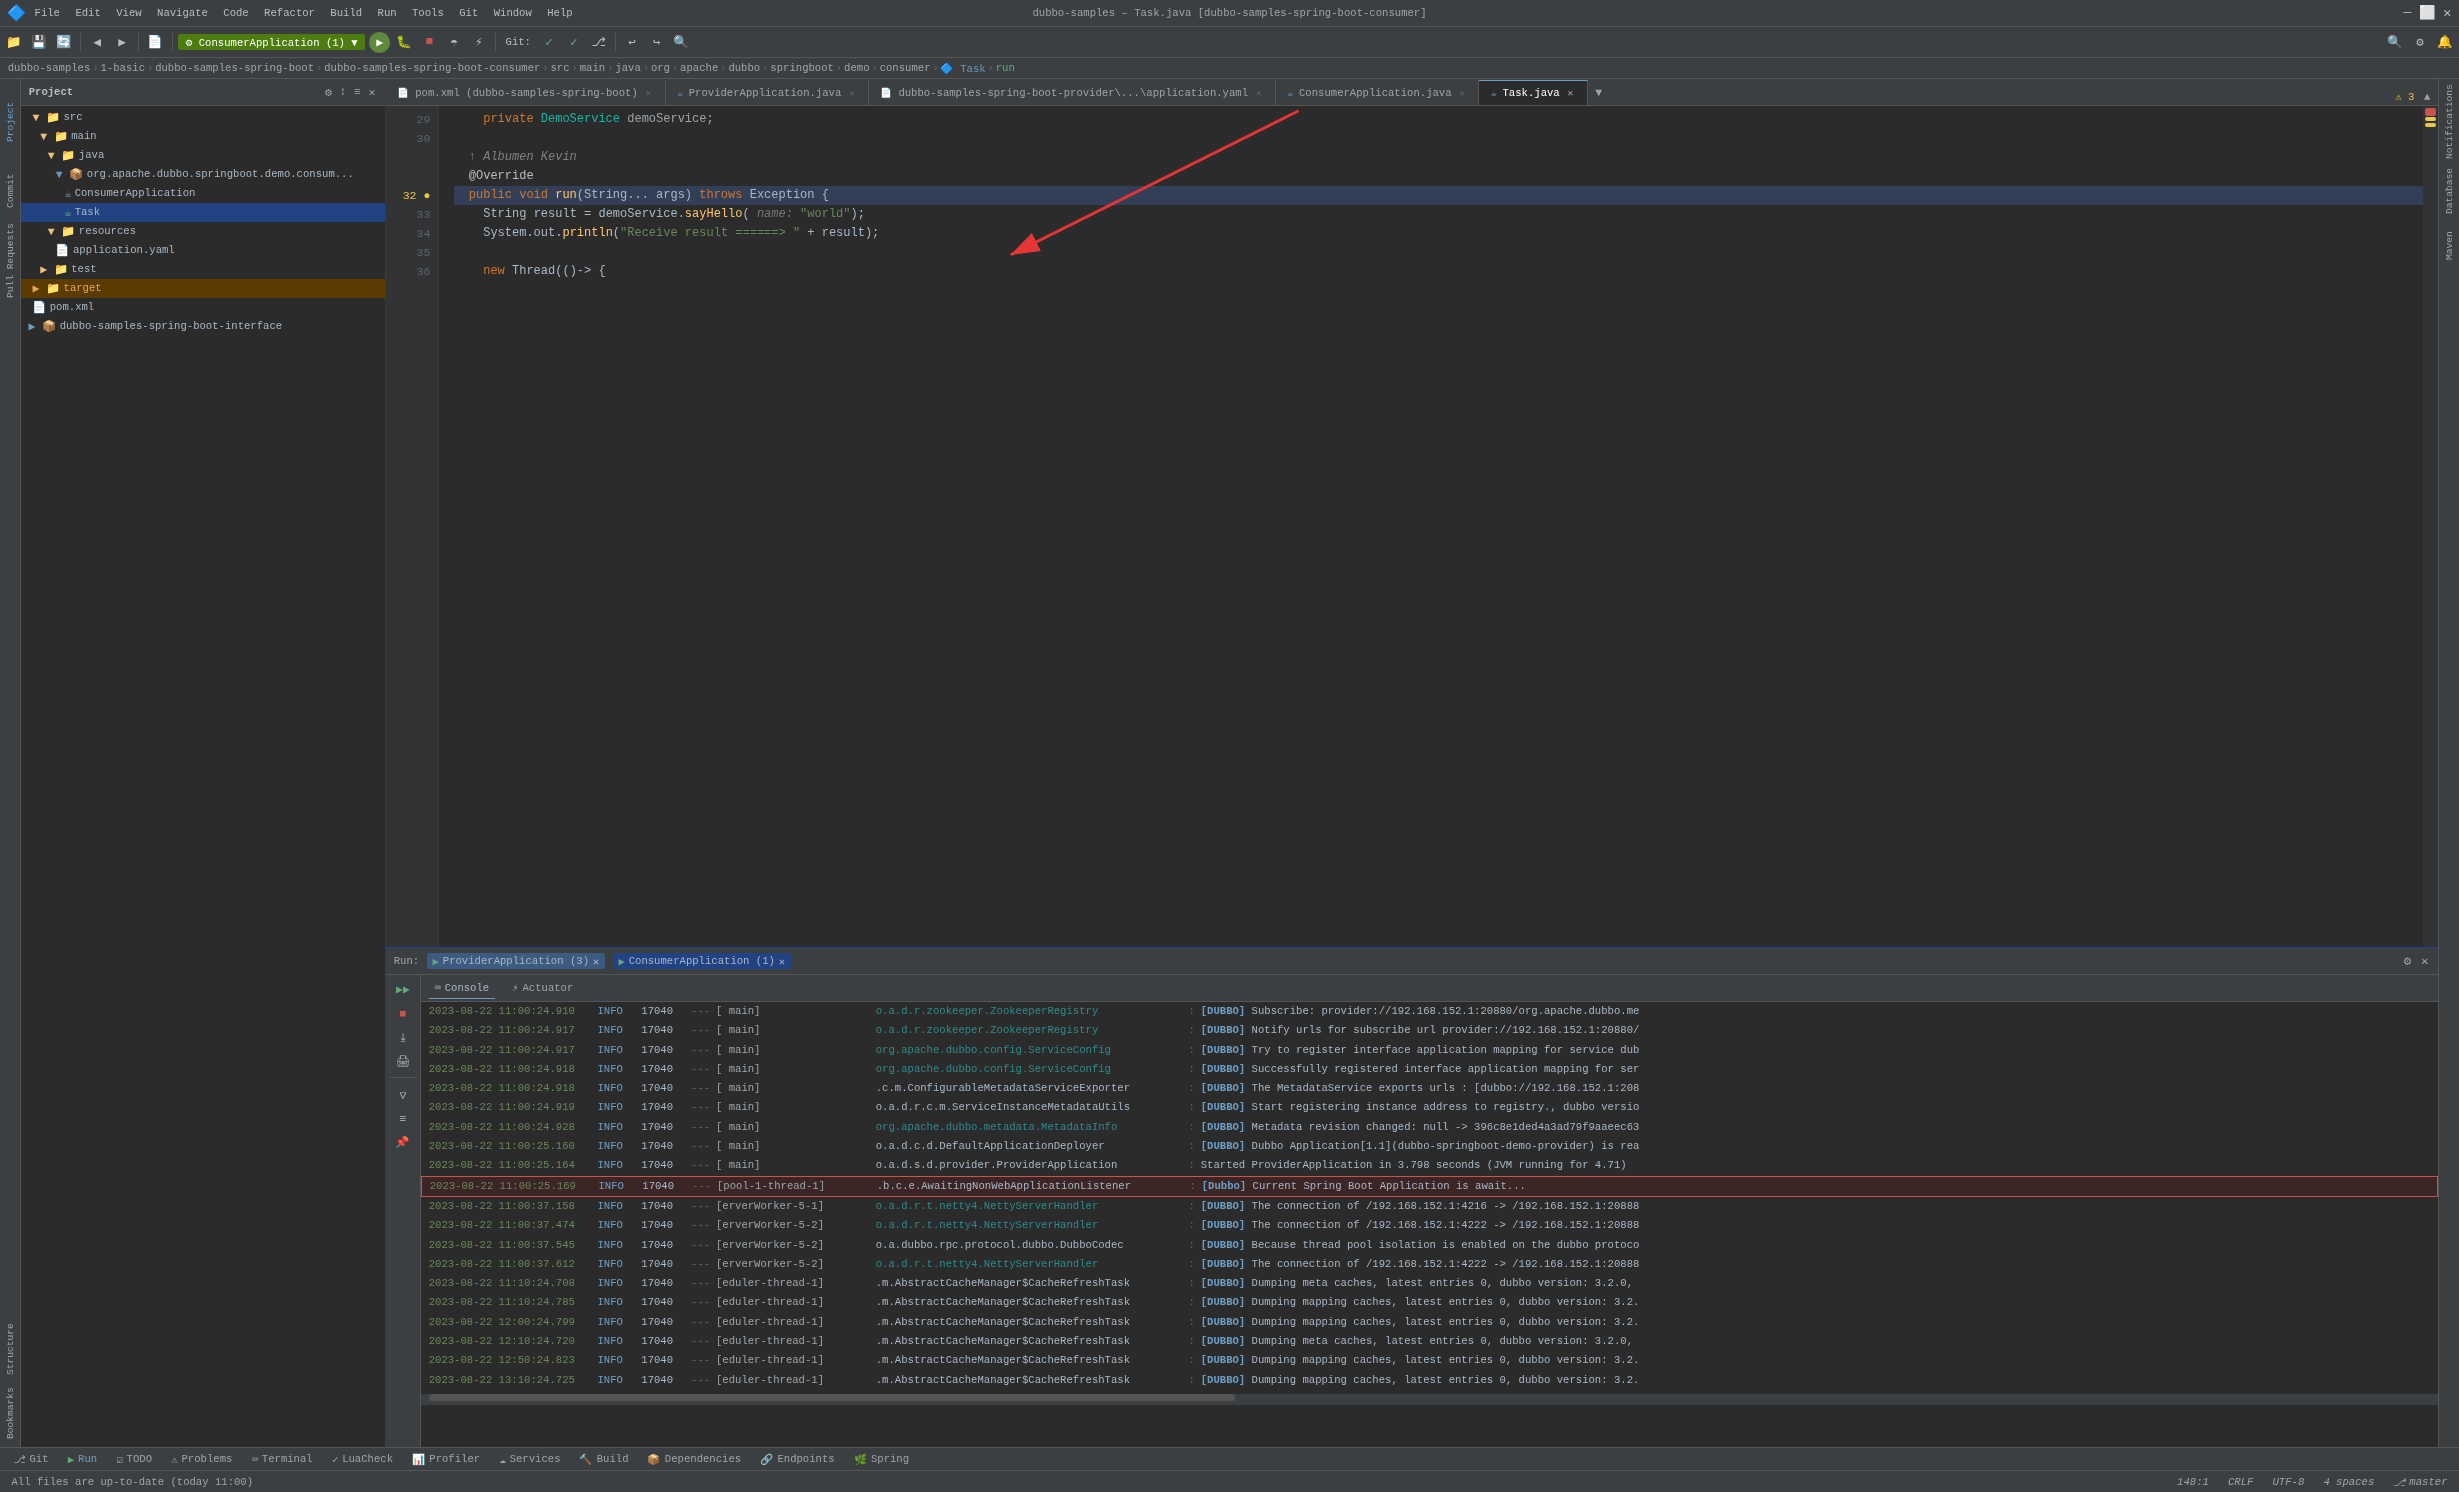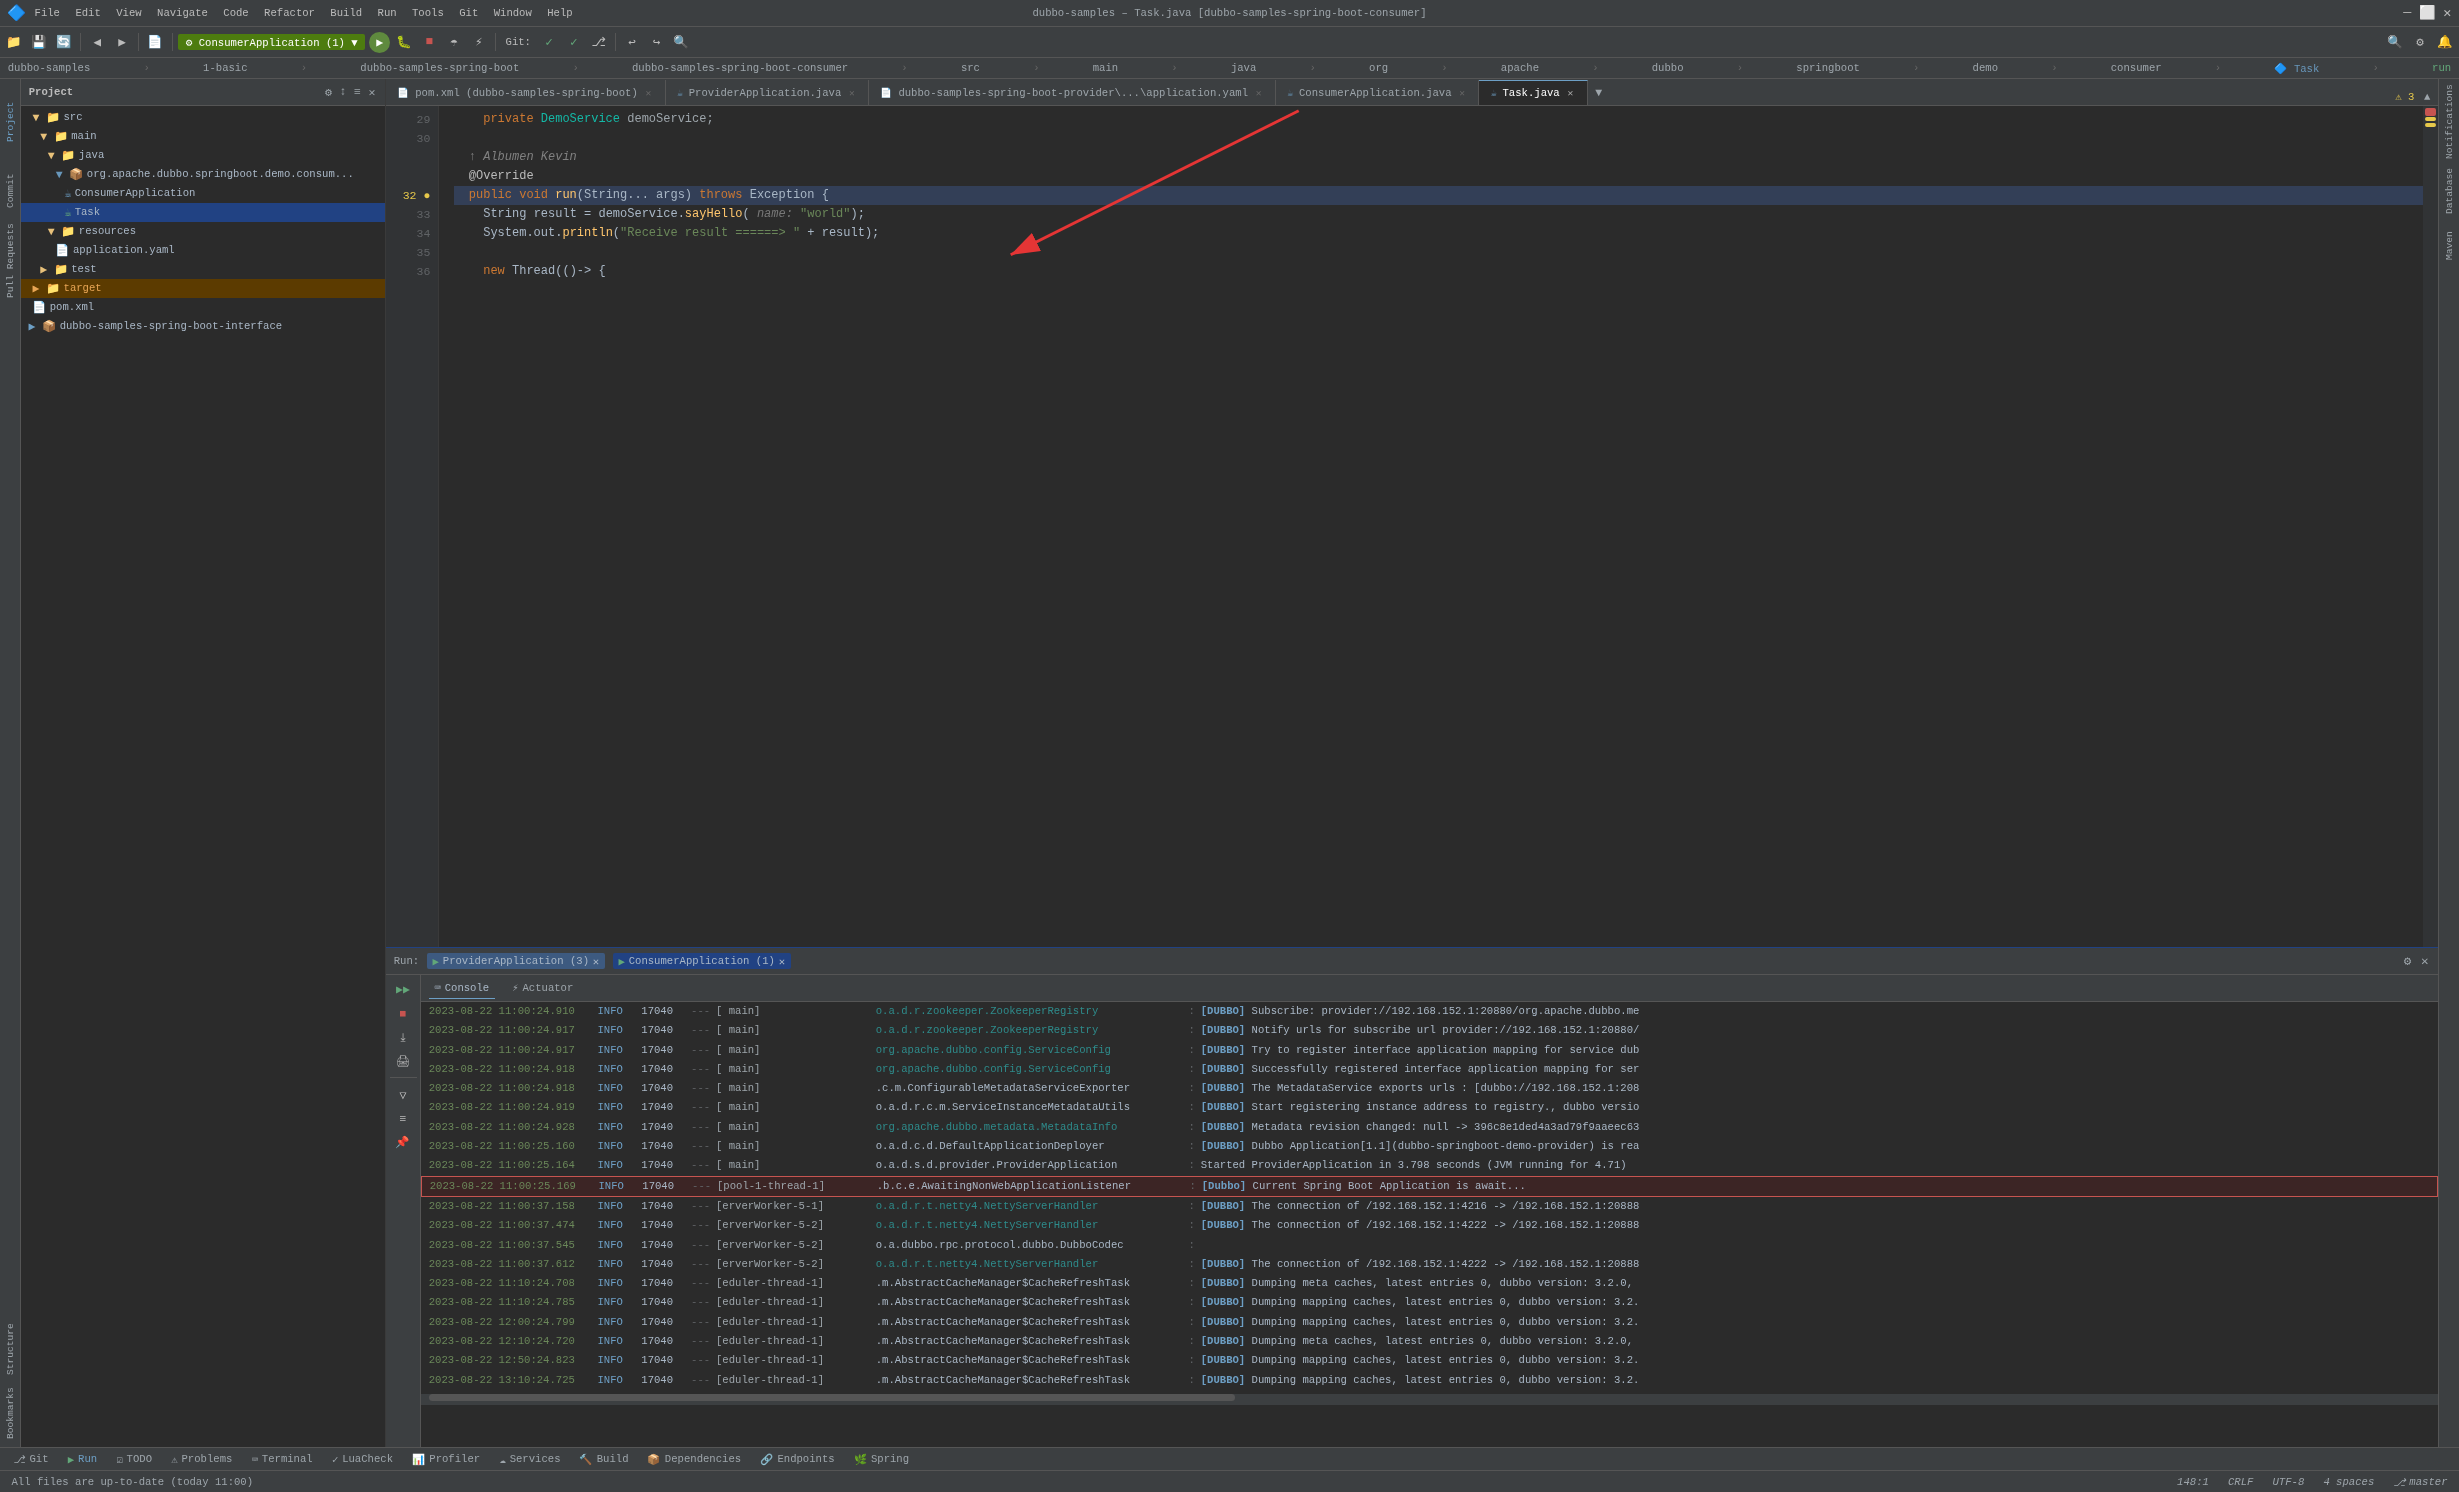--- a/index.html
+++ b/index.html
@@ -10,21 +10,21 @@
 
     
     #toolbar { height: 31px; background: #3c3f41; display: flex; align-items: center; padding: 0 3.8px; border-bottom: 1px solid #555; gap: 3.8px; }
     .tb-btn { width: 21px; height: 21px; display: flex; align-items: center; justify-content: center; cursor: pointer; border-radius: 1.9px; color: #bbb; font-size: 12.5px; }
     .tb-separator { width: 1px; height: 17.3px; background: #555; margin: 0 1.9px; }
     .tb-config { background: #4d7c0f; color: #fff; padding: 1.9px 7.7px; border-radius: 1.9px; font-size: 10.6px; cursor: pointer; white-space: nowrap; }
     .tb-run-btn { background: #5f8a3e; width: 21px; height: 21px; border-radius: 50%; display: flex; align-items: center; justify-content: center; color: #fff; cursor: pointer; font-size: 11.5px; }
     .tb-git { color: #bbb; font-size: 10.6px; padding: 1.9px 3.8px; }
 
     
-    #breadcrumb { height: 21px; background: #3c3f41; display: flex; align-items: center; padding: 0 7.7px; border-bottom: 1px solid #555; gap: 0; overflow: hidden; justify-content: space-between; }
+    #breadcrumb { height: 21px; background: #3c3f41; display: flex; align-items: center; padding: 0 7.7px; border-bottom: 1px solid #555; gap: 0; overflow: hidden; }
     .bc-sep { color: #666; margin: 0 1.9px; font-size: 10.6px; }
     .bc-run { color: #62a779; font-size: 10.6px; }
 
     
     #main-layout { display: flex; height: calc(1493px - 27px - 23px - 31px - 21px - 23px - 23px); }
     .left-icon { width: 25px; height: 25px; display: flex; align-items: center; justify-content: center; cursor: pointer; border-radius: 1.9px; color: #9da5ab; font-size: 13.4px; }
     .left-icon.active { color: #6d9fc5; }
 
     
     #project-panel { width: 365px; background: #2b2b2b; border-right: 1px solid #3a3a3a; display: flex; flex-direction: column; }
@@ -591,20 +591,21 @@
               </div>
 
               <div class="log-row">
                 <span class="log-time">2023-08-22 11:00:37.545</span>
                 <span class="log-level">INFO</span>
                 <span class="log-pid">17040</span>
                 <span class="log-dashes">---</span>
                 <span class="log-thread">[erverWorker-5-2]</span>
                 <span class="log-class default">o.a.dubbo.rpc.protocol.dubbo.DubboCodec</span>
                 <span class="log-sep">:</span>
+                <span class="log-msg"><span class="dubbo">[DUBBO]</span> Because thread pool isolation is enabled on the dubbo protoco</span>
               </div>
 
               <div class="log-row">
                 <span class="log-time">2023-08-22 11:00:37.612</span>
                 <span class="log-level">INFO</span>
                 <span class="log-pid">17040</span>
                 <span class="log-dashes">---</span>
                 <span class="log-thread">[erverWorker-5-2]</span>
                 <span class="log-class teal">o.a.d.r.t.netty4.NettyServerHandler</span>
                 <span class="log-sep">:</span>

